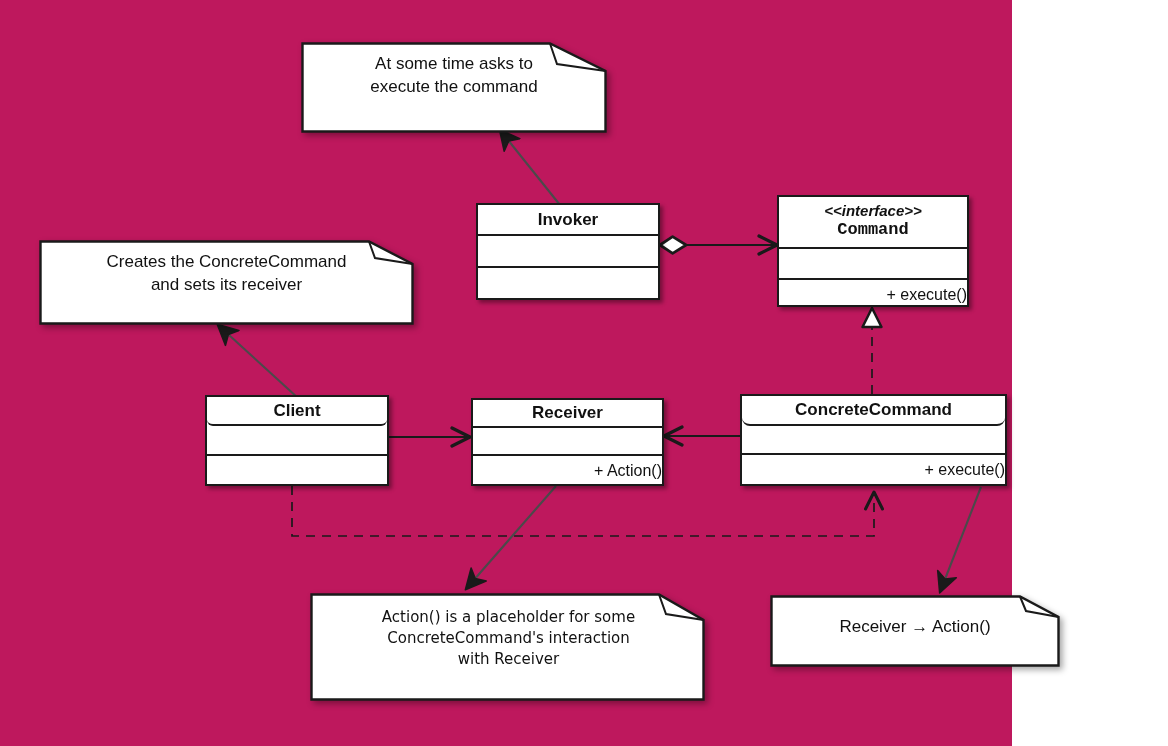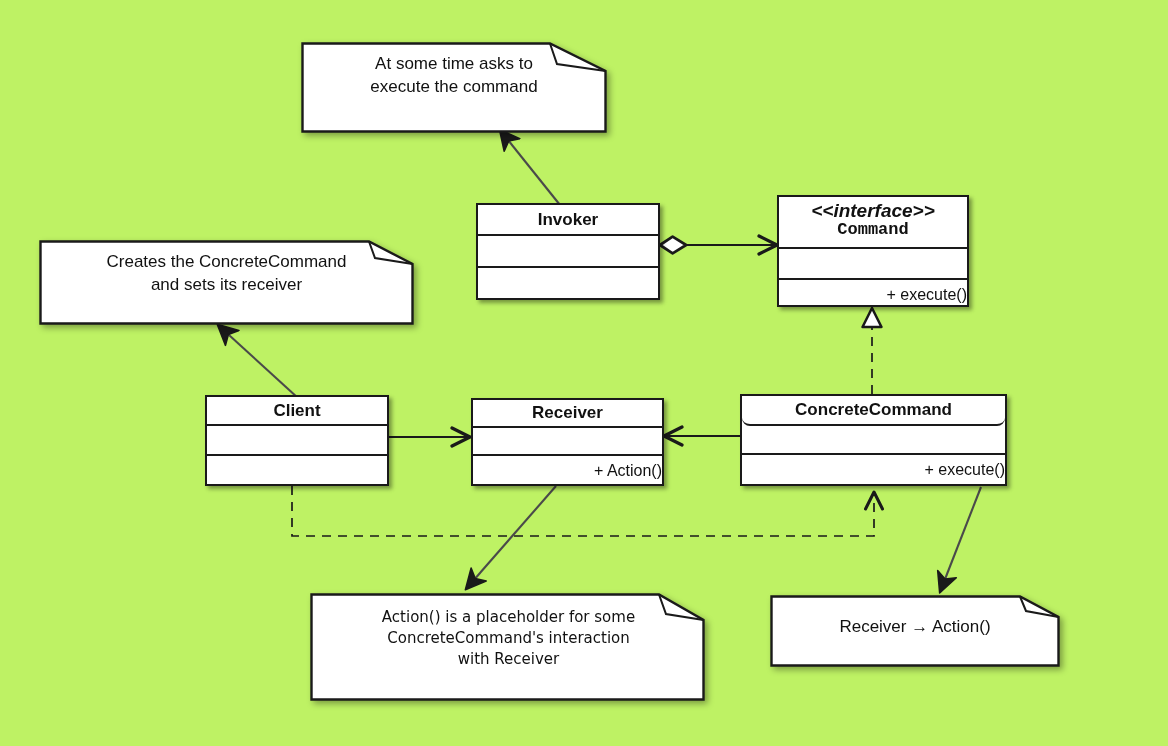--- a/index.html
+++ b/index.html
@@ -8,23 +8,23 @@
     background: #ffffff;
   }
   body {
     width: 1168px;
     height: 746px;
     font-family: "Liberation Sans", sans-serif;
     overflow: hidden;
   }
   #canvas {
     position: relative;
-    width: 1168px;
+    width: 1012px;
     height: 746px;
-    background: #bef264;
+    background: #be185d;
   }
   svg.edges {
     position: absolute;
     left: 0;
     top: 0;
     width: 1168px;
     height: 746px;
     pointer-events: none;
   }
 
@@ -52,21 +52,21 @@
     font-weight: bold;
     font-size: 17px;
     color: #111111;
     line-height: 20px;
     padding: 2px 4px;
   }
   .uml-stereotype {
     text-align: center;
     font-style: italic;
     font-weight: bold;
-    font-size: 19px;
+    font-size: 15px;
     color: #111111;
     line-height: 18px;
   }
   .uml-member {
     text-align: right;
     font-size: 16px;
     color: #111111;
     padding-left: 7px;
     line-height: 20px;
   }
@@ -216,21 +216,21 @@
     </div>
     <div class="compartment" style="height:31px;">
       <div class="uml-member"></div>
     </div>
     <div class="compartment" style="height:29px;">
       <div class="uml-member">+ execute()</div>
     </div>
   </div>
 
   <div class="uml-class" style="left:205px; top:395px; width:184px; height:91px;">
-    <div class="compartment" style="height:29px;">
+    <div class="compartment" style="height:29px;border-radius:6px;">
       <div class="uml-name">Client</div>
     </div>
     <div class="compartment" style="height:30px;">
       <div class="uml-member"></div>
     </div>
     <div class="compartment" style="height:28px;">
       <div class="uml-member"></div>
     </div>
   </div>
 

